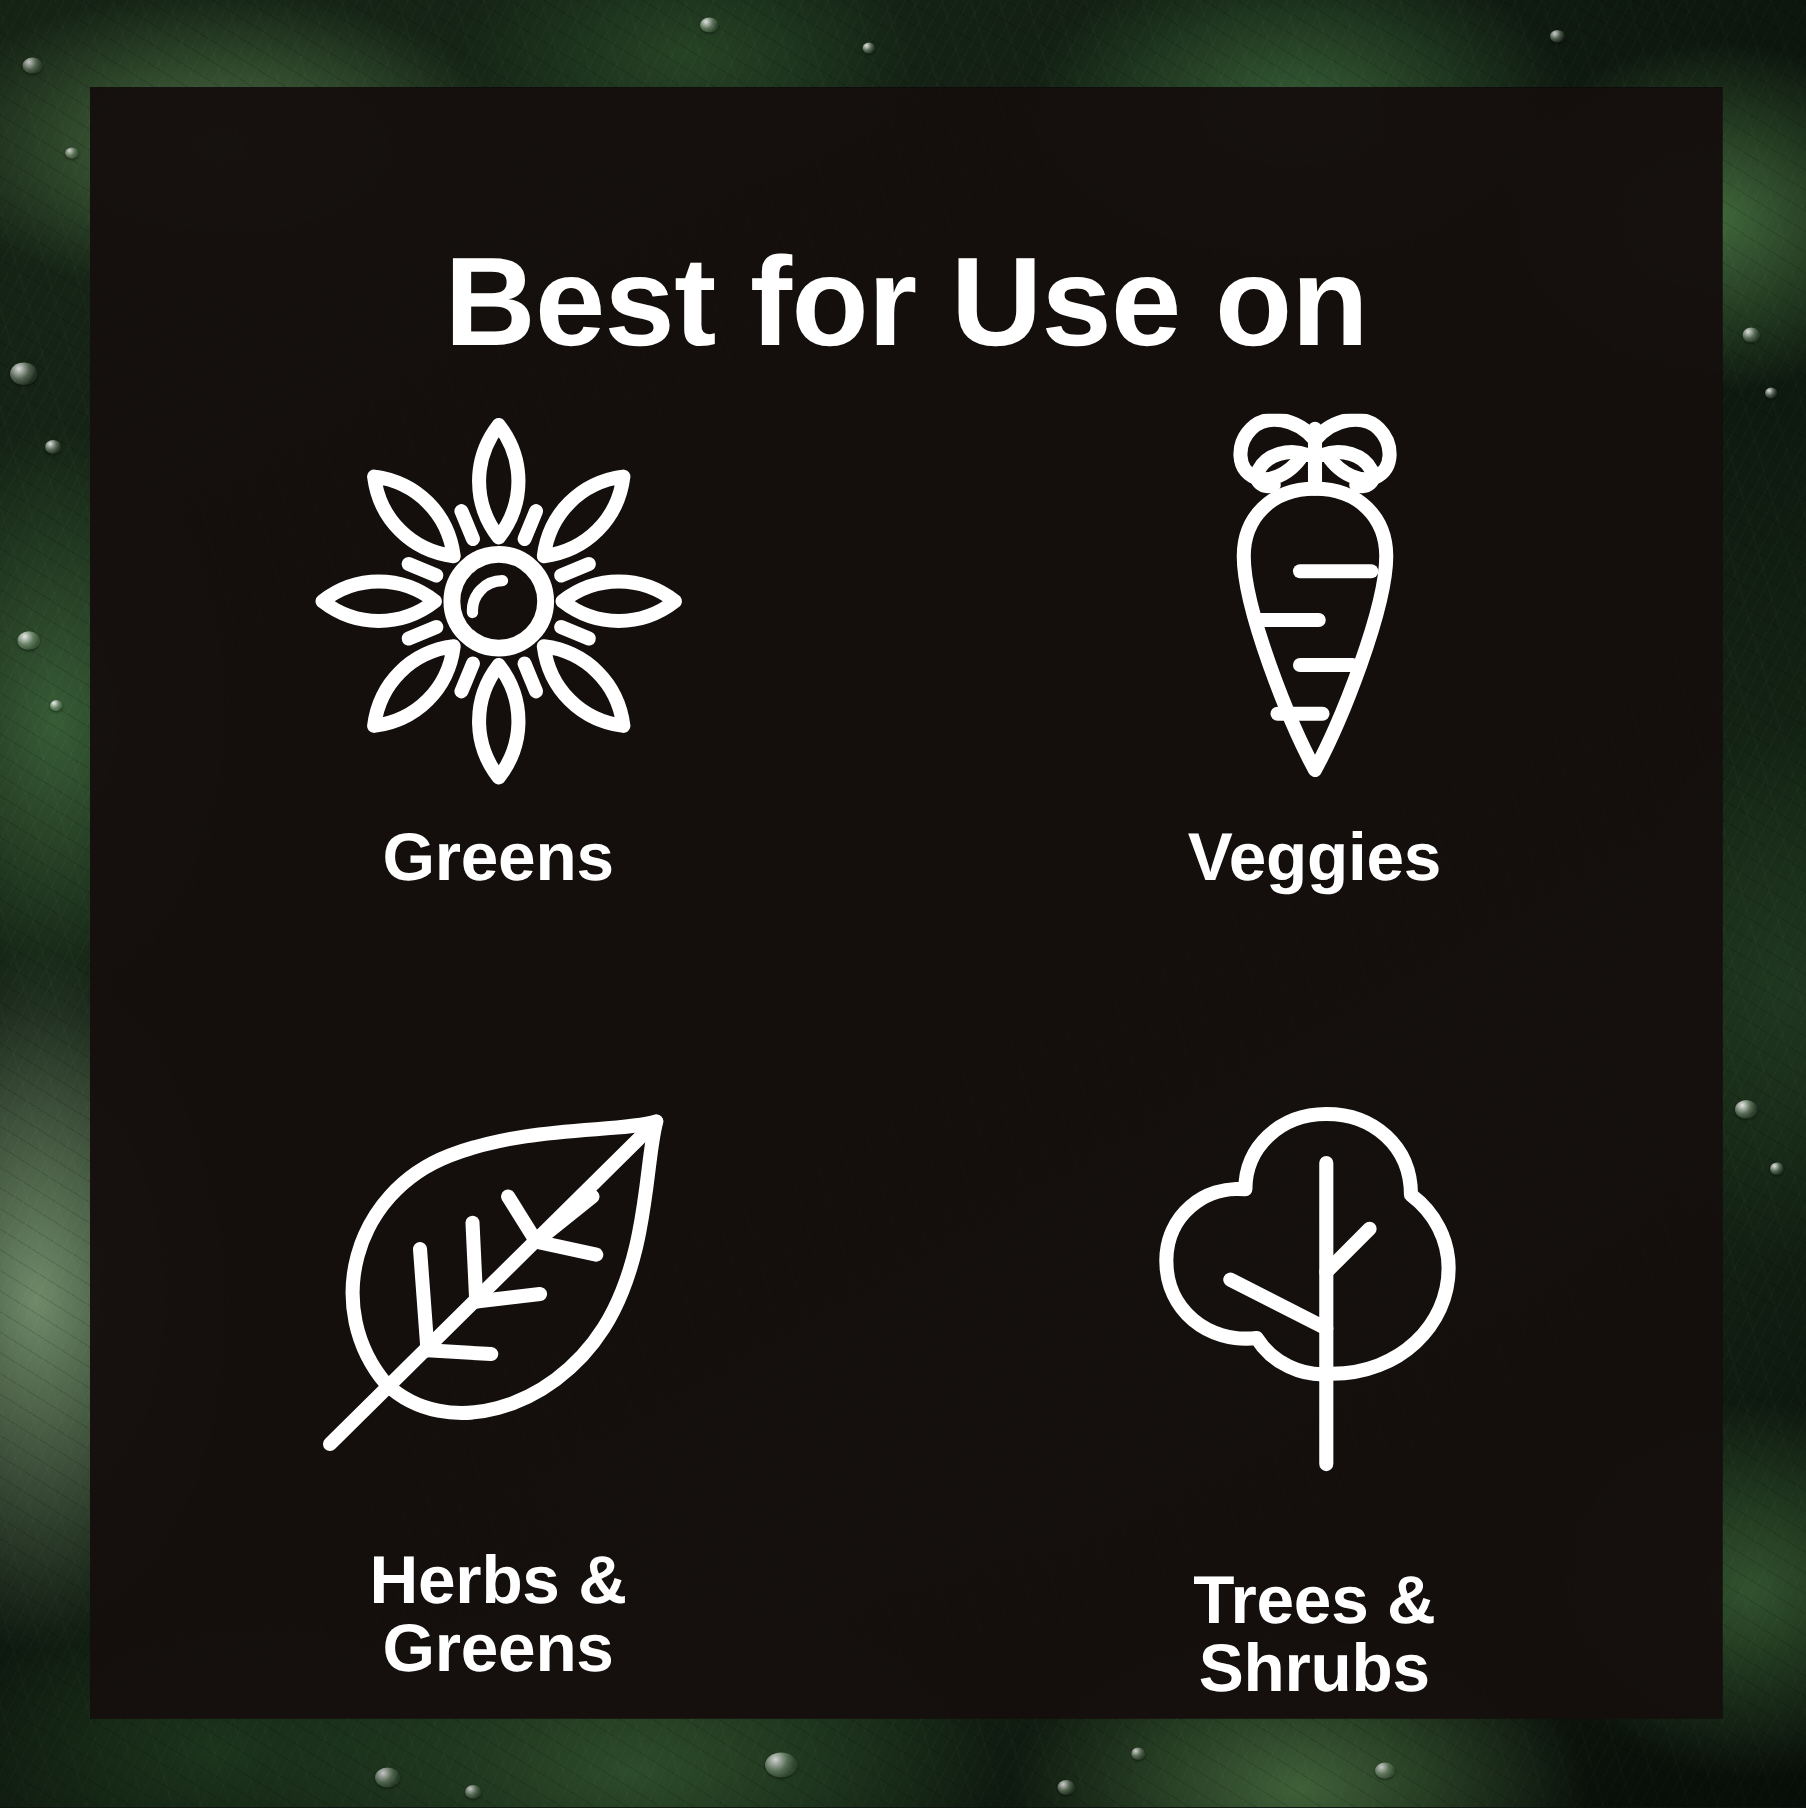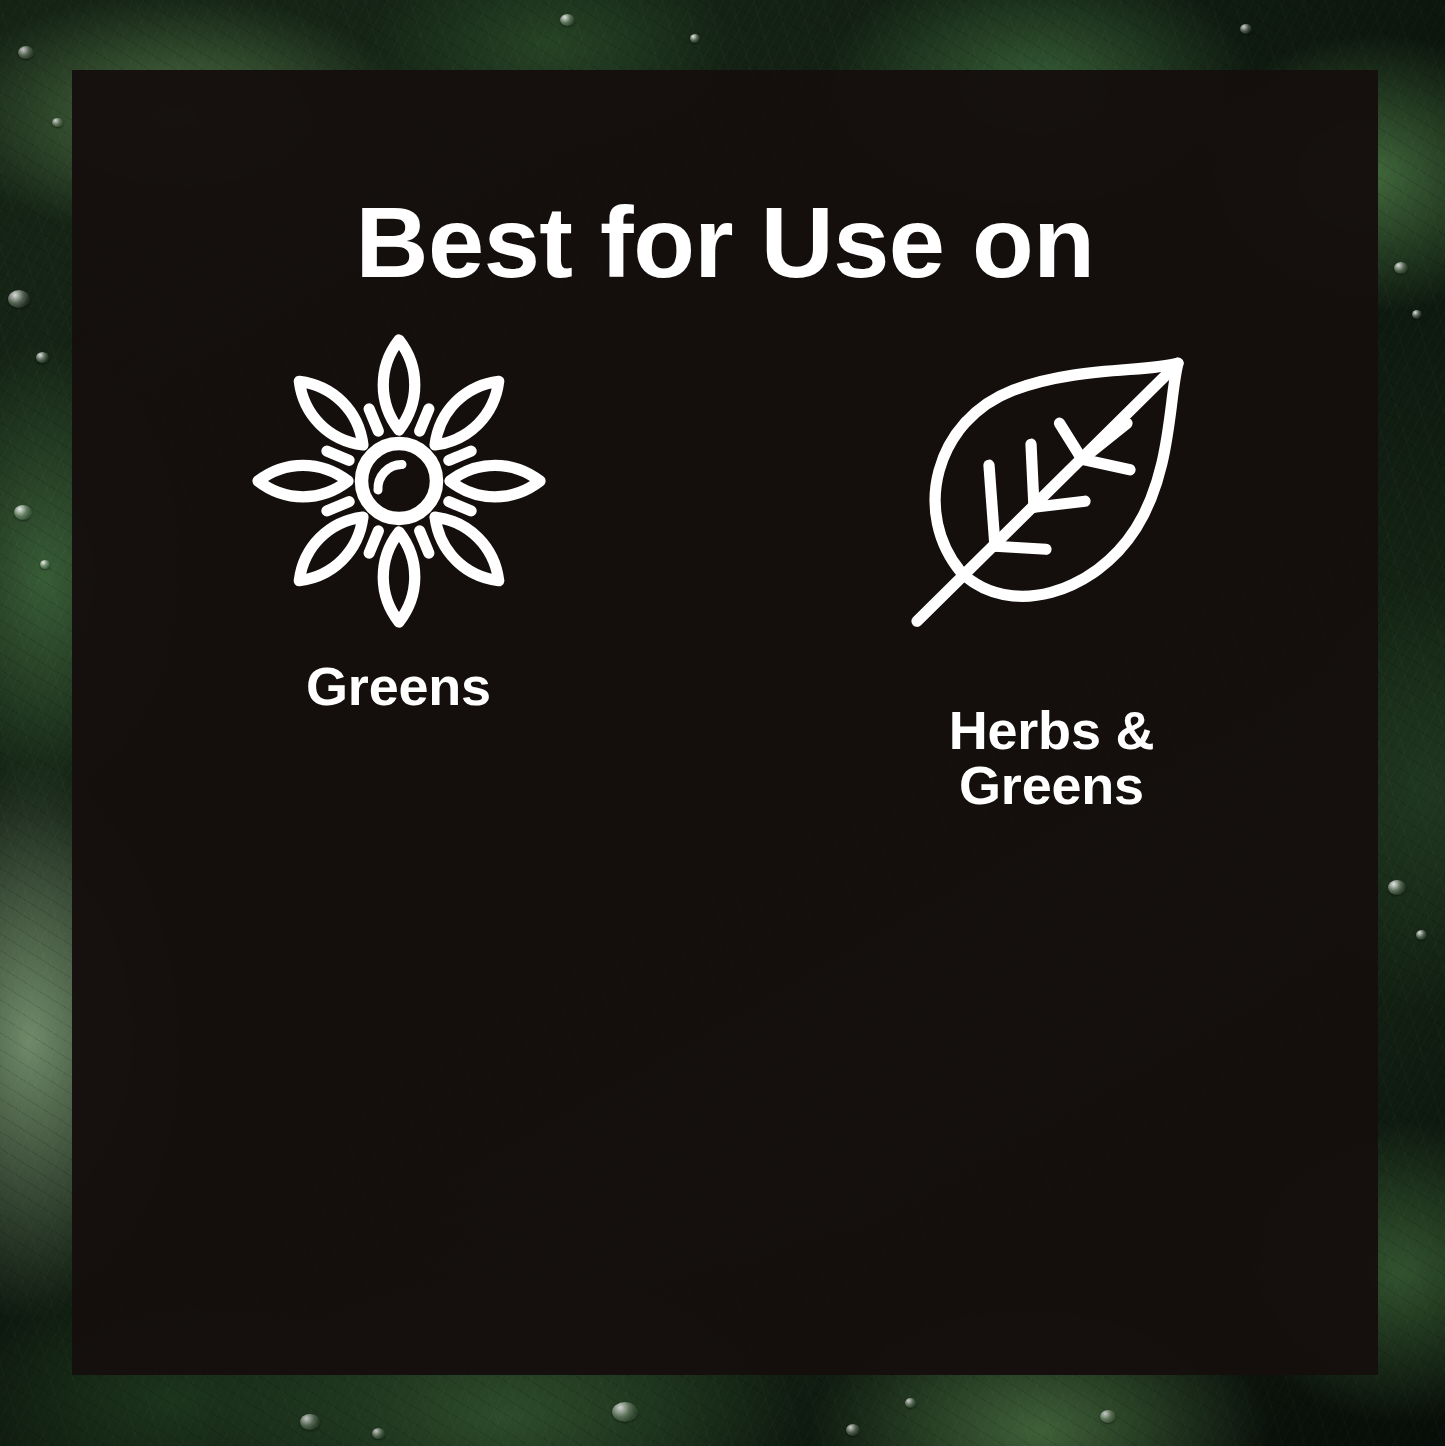--- a/index.html
+++ b/index.html
@@ -208,20 +208,40 @@
                 <circle cx="0" cy="0" r="25" stroke-width="9"></circle>
 
                 <path d="M -14,6 A 16,16 0 0 1 2,-11" stroke-width="6"></path>
               </g>
             </g>
           </svg>
         </div>
         <div class="cell-label">Greens</div>
       </div>
 
+      <div class="cell r1">
+        <div class="icon-wrap">
+          <svg width="198" height="300" viewBox="0 0 132 200" fill="none" stroke="#ffffff" stroke-width="7.5" stroke-linecap="round" stroke-linejoin="round">
+
+            <path d="M66,40 L66,8"></path>
+            <path d="M66,14 C56,2 40,0 32,8 C24,16 24,30 34,34 C42,37 52,32 58,24"></path>
+            <path d="M66,14 C76,2 92,0 100,8 C108,16 108,30 98,34 C90,37 80,32 74,24"></path>
+            <path d="M62,22 C52,18 40,22 36,30 C33,36 38,40 44,38"></path>
+            <path d="M70,22 C80,18 92,22 96,30 C99,36 94,40 88,38"></path>
+
+            <path d="M66,40 C42,40 28,56 28,76 C28,104 52,164 66,190 C80,164 104,104 104,76 C104,56 90,40 66,40 Z"></path>
+
+            <line x1="58" y1="84" x2="96" y2="84"></line>
+            <line x1="36" y1="110" x2="68" y2="110"></line>
+            <line x1="58" y1="134" x2="86" y2="134"></line>
+            <line x1="46" y1="160" x2="70" y2="160"></line>
+          </svg>
+        </div>
+        <div class="cell-label">Veggies</div>
+      </div>
 
       <div class="cell r2">
         <div class="icon-wrap">
           <svg width="300" height="290" viewBox="0 0 200 193" fill="none" stroke="#ffffff" stroke-width="7.5" stroke-linecap="round" stroke-linejoin="round">
 
             <path d="M40,152 C6,112 22,50 74,30 C116,14 164,18 184,12 C178,34 180,84 156,122 C128,166 72,182 40,152 Z"></path>
 
             <path d="M184,12 L10,184"></path>
 
             <line x1="120" y1="76" x2="105" y2="52"></line>
@@ -231,16 +251,39 @@
             <line x1="88" y1="108" x2="122" y2="104"></line>
 
             <line x1="62" y1="134" x2="58" y2="80"></line>
             <line x1="62" y1="134" x2="96" y2="136"></line>
           </svg>
         </div>
         <div class="cell-label">Herbs &amp;
 Greens</div>
       </div>
 
+      <div class="cell r2">
+        <div class="icon-wrap">
+          <svg width="268" height="306" viewBox="0 0 178 203" fill="none" stroke="#ffffff" stroke-width="7.5" stroke-linecap="round" stroke-linejoin="round">
+
+            <path d="M95,8
+                     C70,8 52,26 52,48
+                     C30,46 10,62 10,86
+                     C10,112 32,130 58,127
+                     C66,140 82,148 98,146
+                     C134,146 160,120 160,90
+                     C160,74 152,60 140,51
+                     C140,25 120,8 95,8 Z"></path>
+
+            <line x1="95" y1="34" x2="95" y2="194"></line>
+
+            <line x1="95" y1="92" x2="118" y2="69"></line>
+
+            <line x1="95" y1="122" x2="44" y2="96"></line>
+          </svg>
+        </div>
+        <div class="cell-label">Trees &amp;
+Shrubs</div>
+      </div>
 
     </div>
   </div>
 </div>
 
 </body></html>

